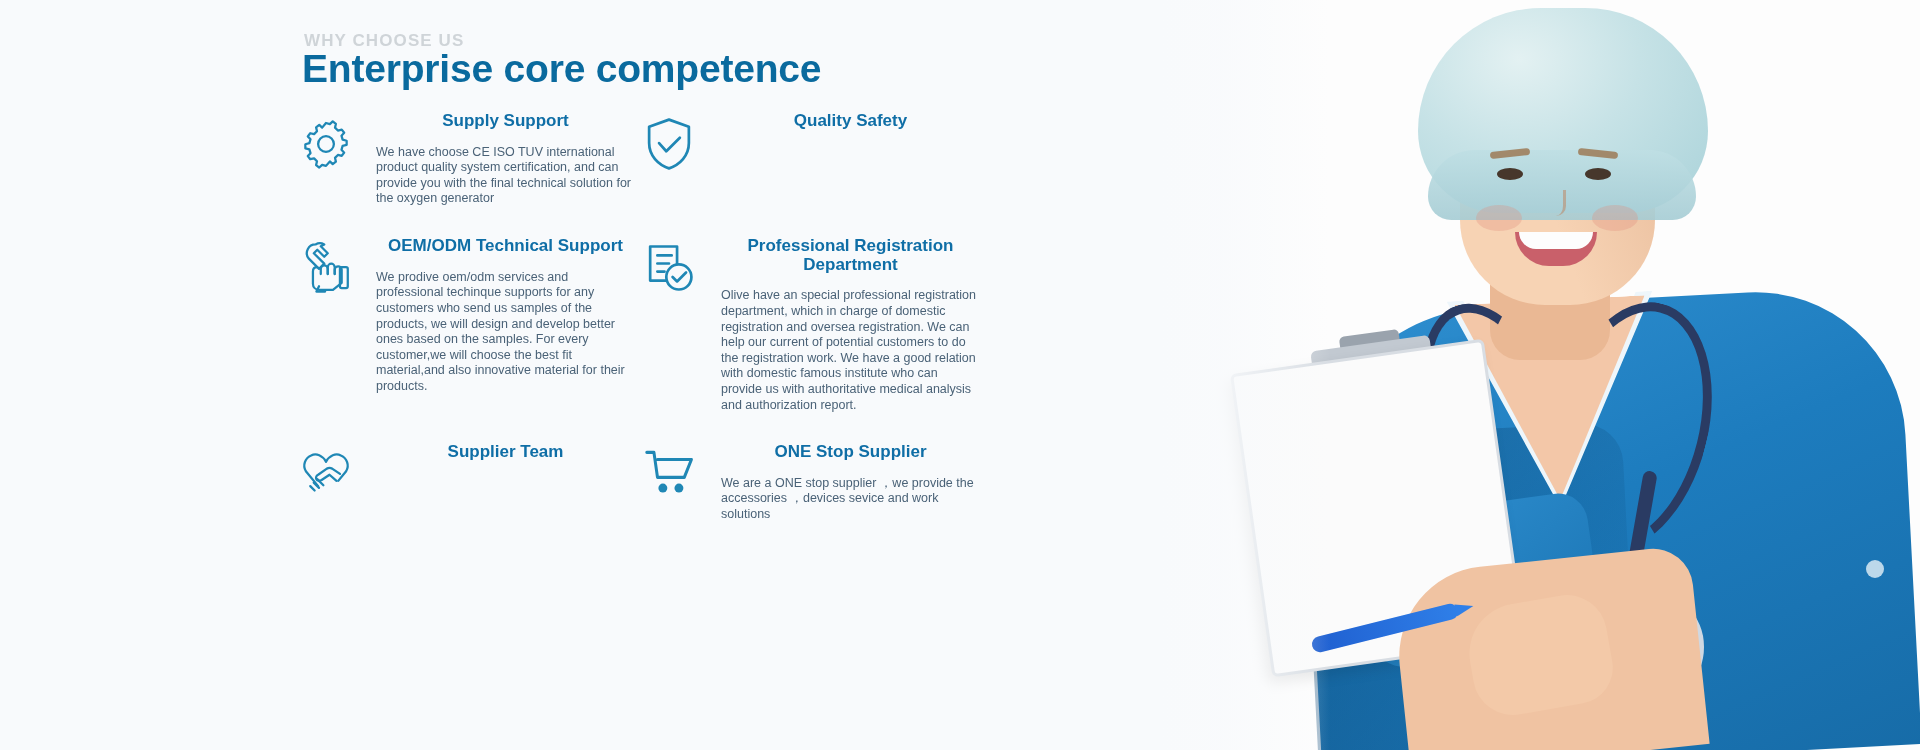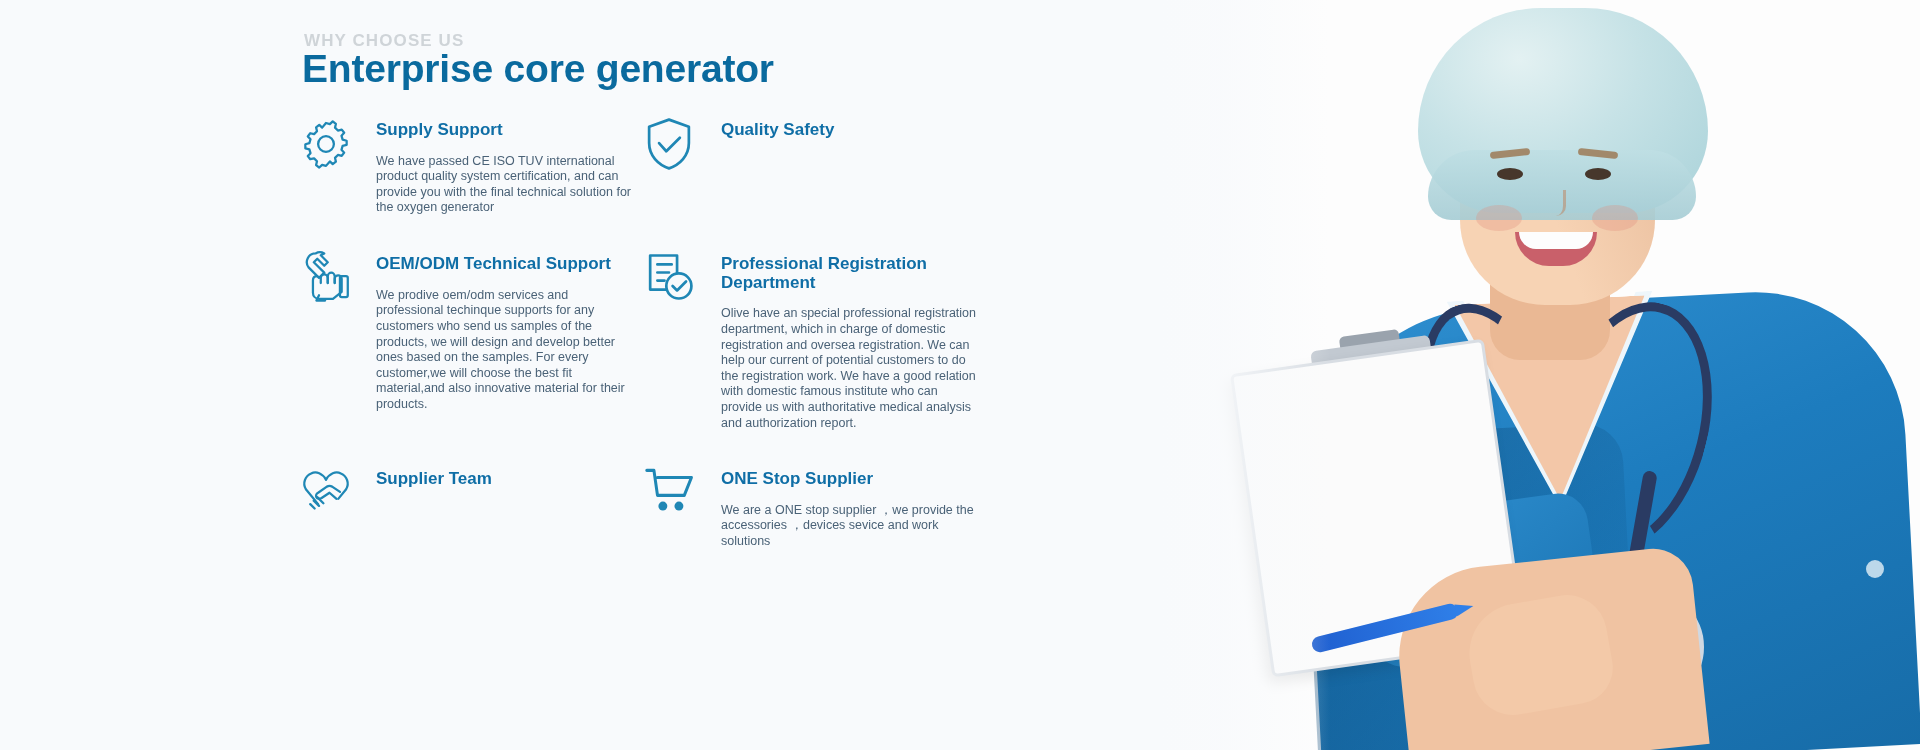--- a/index.html
+++ b/index.html
@@ -154,21 +154,21 @@
     font-size:39px;font-weight:bold;color:#0a6a9e;letter-spacing:-.2px;
   }
 
   .grid{position:absolute;left:290px;top:108px;width:690px;}
   .row{display:flex;}
   .cell{width:345px;display:flex;align-items:flex-start;}
   .ico{width:78px;flex:none;padding-top:8px;}
   .ico svg{display:block;}
   .txt{flex:1;padding-right:8px;}
   .f-title{
-    font-size:17px;font-weight:bold;color:#0f6ea6;margin:13px 0 14px 0;line-height:1.1;
+    font-size:17px;font-weight:bold;color:#0f6ea6;margin:4px 0 14px 0;line-height:1.1;text-align:center;
   }
   .f-body{
     font-size:12.5px;line-height:15.6px;color:#4a6277;margin:0;
     font-family:"Liberation Sans",sans-serif;
   }
   .blk-1{margin-bottom:26px;}
   .blk-2{margin-bottom:26px;}
 </style>
 </head>
 <body>
@@ -214,36 +214,36 @@
     <div class="hand"></div>
     <div class="pen"></div>
     <div class="badge-dot"></div>
 
     <div class="photo-fade"></div>
   </div>
 
   <div class="content">
 
     <div class="eyebrow">WHY CHOOSE US</div>
-    <div class="headline">Enterprise core generator</div>
+    <div class="headline">Enterprise core competence</div>
 
     <div class="grid">
 
       <div class="row blk-1">
 
         <div class="cell">
           <div class="ico">
             <svg width="56" height="56" viewBox="0 0 64 64" fill="none" stroke="#1f87b5" stroke-width="2.6" stroke-linejoin="round">
               <path d="M32 8l4.4 1.2 3.3-3.1 3.6 2.8-1 4.4 3.3 3.3 4.4-1 2.8 3.6-3.1 3.3L51 27l4.6 1.3v4.6L51 34.2l-1.3 4.4 3.1 3.3-2.8 3.6-4.4-1-3.3 3.3 1 4.4-3.6 2.8-3.3-3.1L32 57l-4.4-1.2-3.3 3.1-3.6-2.8 1-4.4-3.3-3.3-4.4 1-2.8-3.6 3.1-3.3L13 38.2 8.4 36.9v-4.6L13 31l1.3-4.4-3.1-3.3 2.8-3.6 4.4 1 3.3-3.3-1-4.4 3.6-2.8 3.3 3.1L32 8z"></path>
               <circle cx="32" cy="32" r="9"></circle>
             </svg>
           </div>
           <div class="txt">
             <h3 class="f-title">Supply Support</h3>
-            <p class="f-body">We have passed CE ISO TUV international product quality system certification, and can provide you with the final technical solution for the oxygen generator</p>
+            <p class="f-body">We have choose CE ISO TUV international product quality system certification, and can provide you with the final technical solution for the oxygen generator</p>
           </div>
         </div>
 
         <div class="cell">
           <div class="ico">
             <svg width="52" height="56" viewBox="0 0 56 62" fill="none" stroke="#1f87b5" stroke-width="3" stroke-linecap="round" stroke-linejoin="round">
               <path d="M28 4L6 12v18c0 14 10 24 22 28 12-4 22-14 22-28V12L28 4z"></path>
               <path d="M17 30l8 9 15-15"></path>
             </svg>
           </div>

